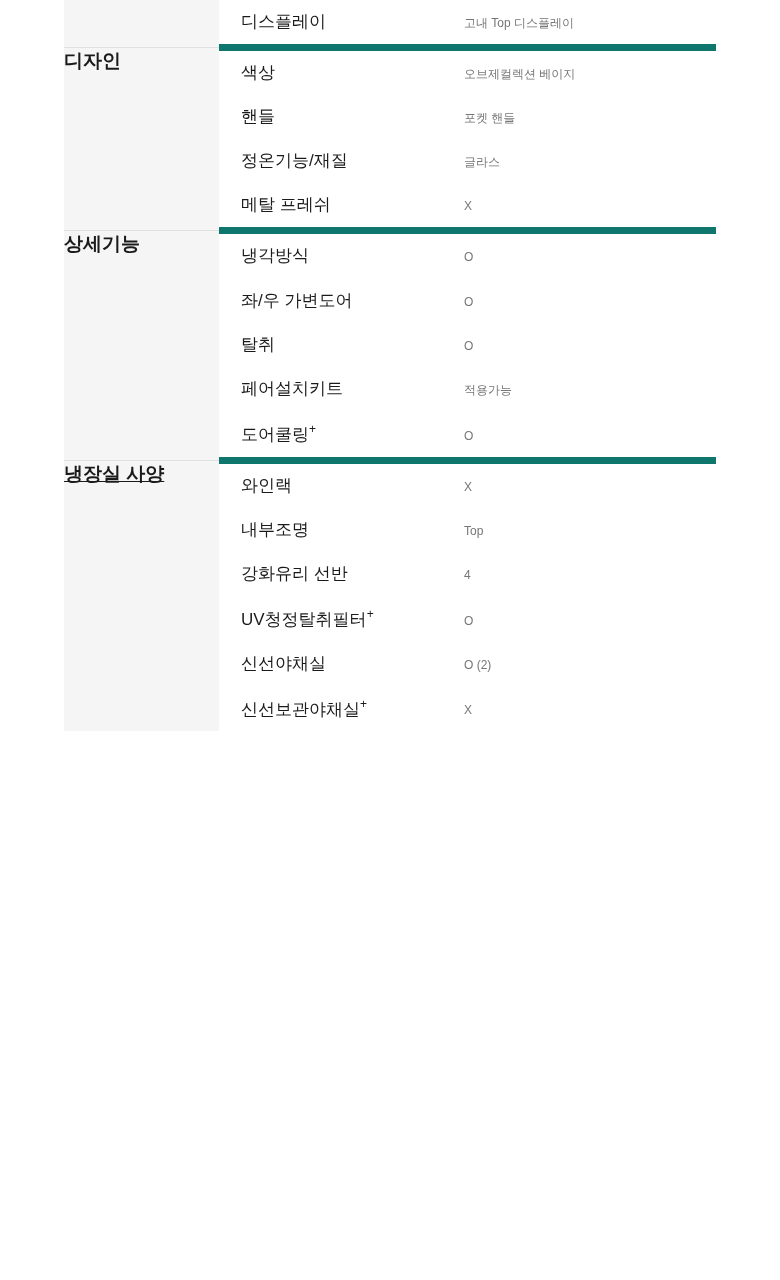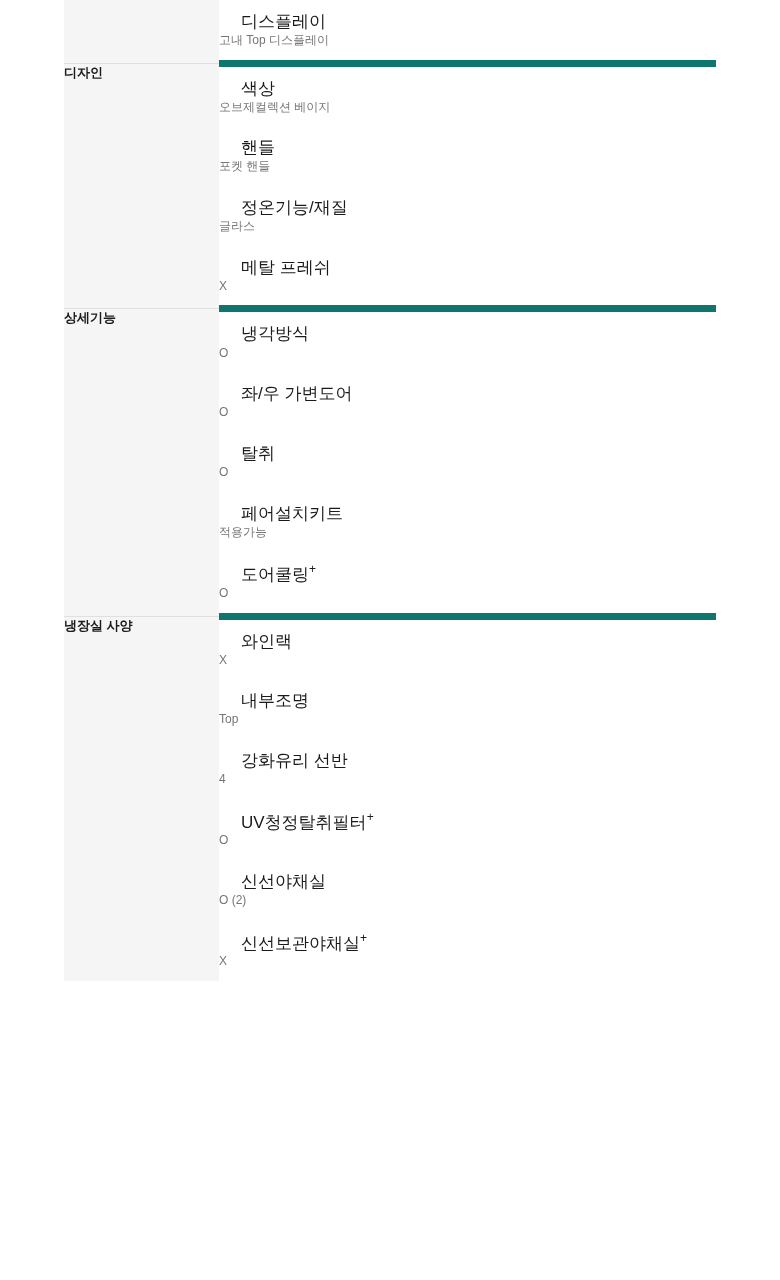--- a/index.html
+++ b/index.html
@@ -28,43 +28,42 @@
   .spec-table td {
     padding: 0;
     vertical-align: top;
   }
 
   .cat-cell {
     background: #f5f5f5;
     border-top: 1px solid #e0e0e0;
     border-bottom: 1px solid #e0e0e0;
     padding: 24px 0 24px 22px;
-    font-size: 13px;
+    font-size: 19px;
     font-weight: bold;
     color: #1a1a1a;
     line-height: 1.4;
     margin-left: 12px;
   }
   .cat-cell.no-top { border-top: none; }
-  .cat-cell.no-bottom { border-bottom: none; }
+  .cat-cell.no-bottom { border-bottom: none; text-decoration: underline; }
 
   .rows-cell {
     border-top: 7px solid #0f766e;
     border-bottom: 1px solid #e0e0e0;
     background: #ffffff;
     padding: 12px 0 14px 0;
   }
   .rows-cell.no-top { border-top: none; }
   .rows-cell.no-bottom { border-bottom: none; }
 
   .spec-row {
     display: flex;
     align-items: baseline;
     padding: 11px 0;
-    flex-direction: column;
   }
   .spec-label {
     width: 245px;
     box-sizing: border-box;
     padding-left: 22px;
     font-size: 17px;
     color: #1a1a1a;
     line-height: 1.3;
   }
   .spec-value {

